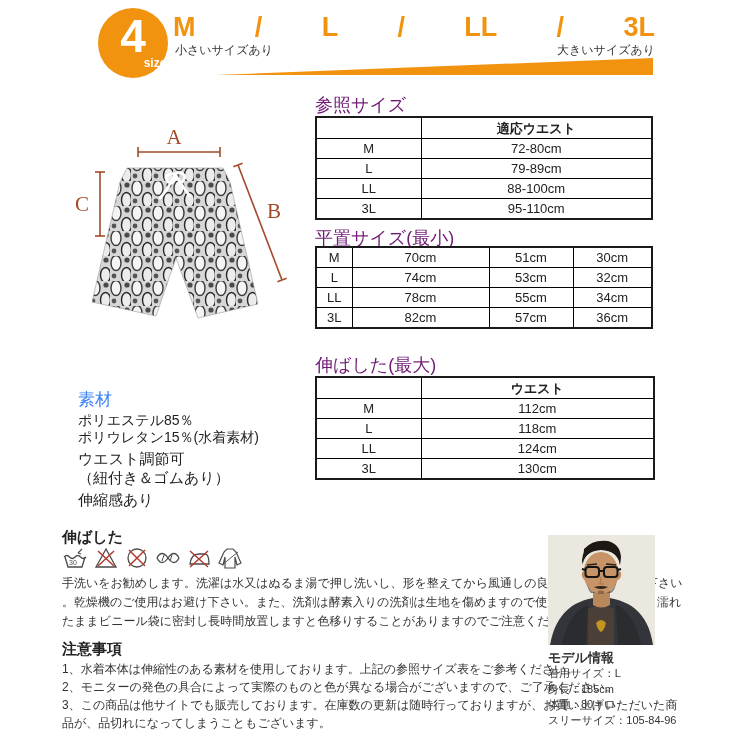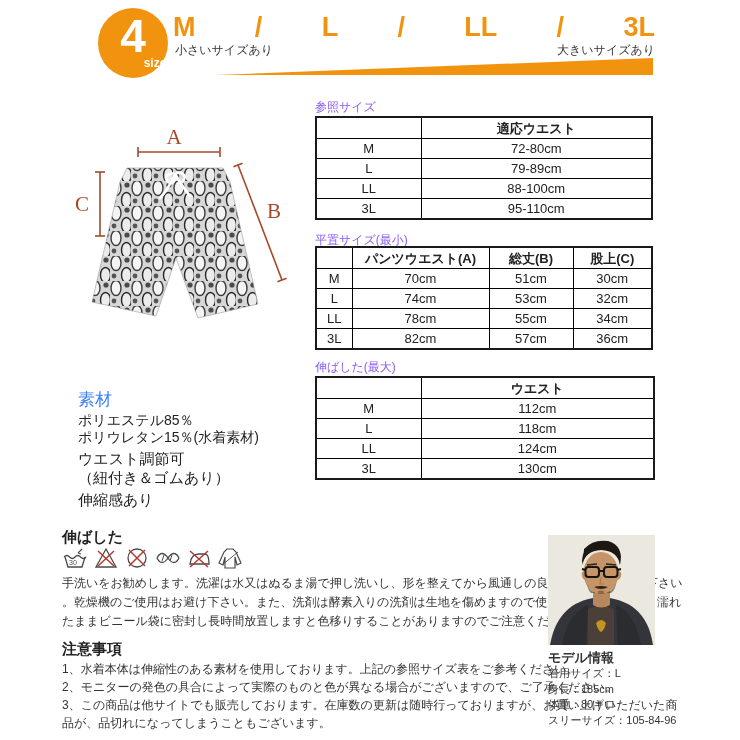--- a/index.html
+++ b/index.html
@@ -19,21 +19,21 @@
   .badge .num{font-size:46px;font-weight:bold;line-height:.85;}
   .badge .lbl{font-size:12px;font-weight:bold;line-height:1;margin-top:1px;margin-left:44px;}
   .sizes-row{
     left:173px;top:12px;width:482px;display:flex;justify-content:space-between;
     align-items:baseline;color:#F2930F;font-size:27px;font-weight:bold;
   }
   .caption{font-size:12px;color:#333;}
   .wedge{left:215px;top:57px;}
 
   
-  .tbl-title{font-size:12px;color:#8b5cf6;margin-top:6px;}
+  .tbl-title{font-size:18px;color:#701a75;}
   .sec-title{font-size:15px;font-weight:bold;color:#222;}
   .mat-title{font-size:17px;color:#3b82f6;}
   .mat-line{font-size:14px;color:#222;line-height:1.22;}
   .para{font-size:12px;color:#333;line-height:19px;width:624px;}
   .note-line{font-size:12px;color:#333;line-height:18px;}
 
   
   table{border-collapse:collapse;table-layout:fixed;border:2px solid #1a1a1a;}
   td,th{
     border:1px solid #000000;text-align:center;vertical-align:middle;
@@ -151,26 +151,20 @@
 
 <div class="abs tbl-title" style="left:315px;top:226px;">平置サイズ(最小)</div>
 <table class="abs" style="left:315px;top:246px;width:338px;">
   <colgroup>
       <col style="width:36px">
       <col style="width:137px">
       <col style="width:84px">
       <col>
     </colgroup>
   <tbody>
-      <tr>
-    <th></th>
-    <th>パンツウエスト(A)</th>
-    <th>総丈(B)</th>
-    <th>股上(C)</th>
-  </tr>
   <tr>
     <td>M</td>
     <td>70cm</td>
     <td>51cm</td>
     <td>30cm</td>
   </tr>
   <tr>
     <td>L</td>
     <td>74cm</td>
     <td>53cm</td>

